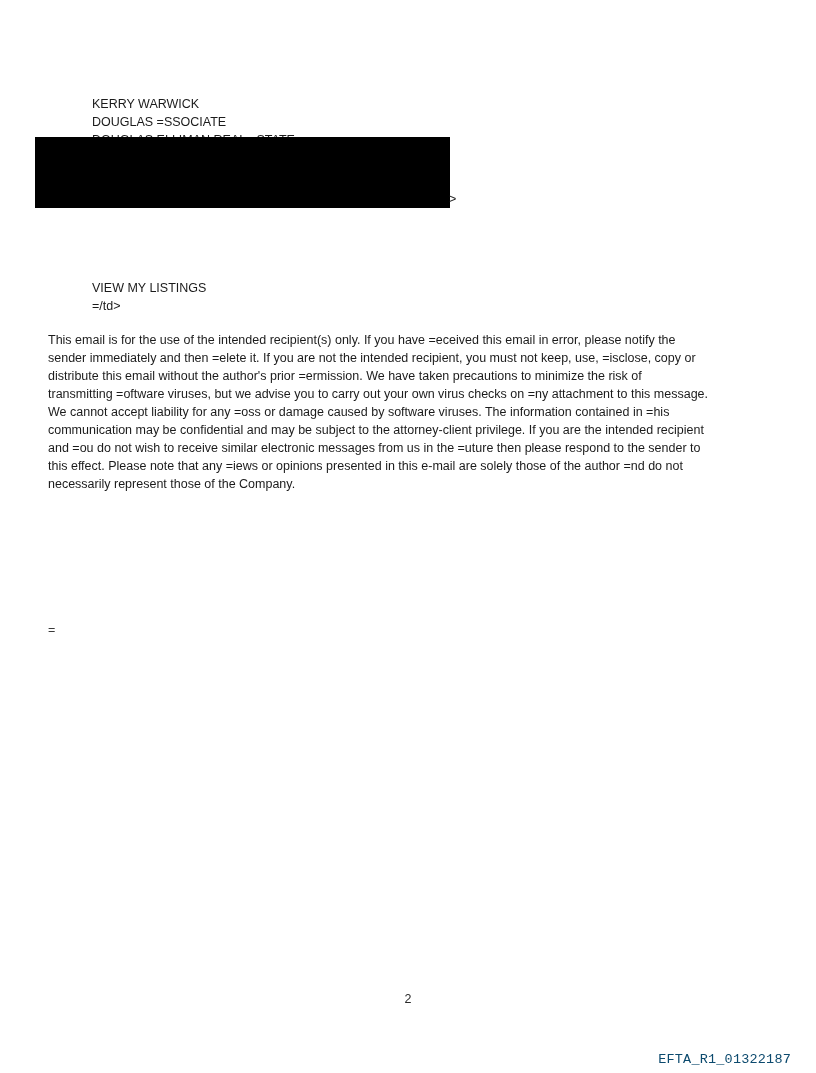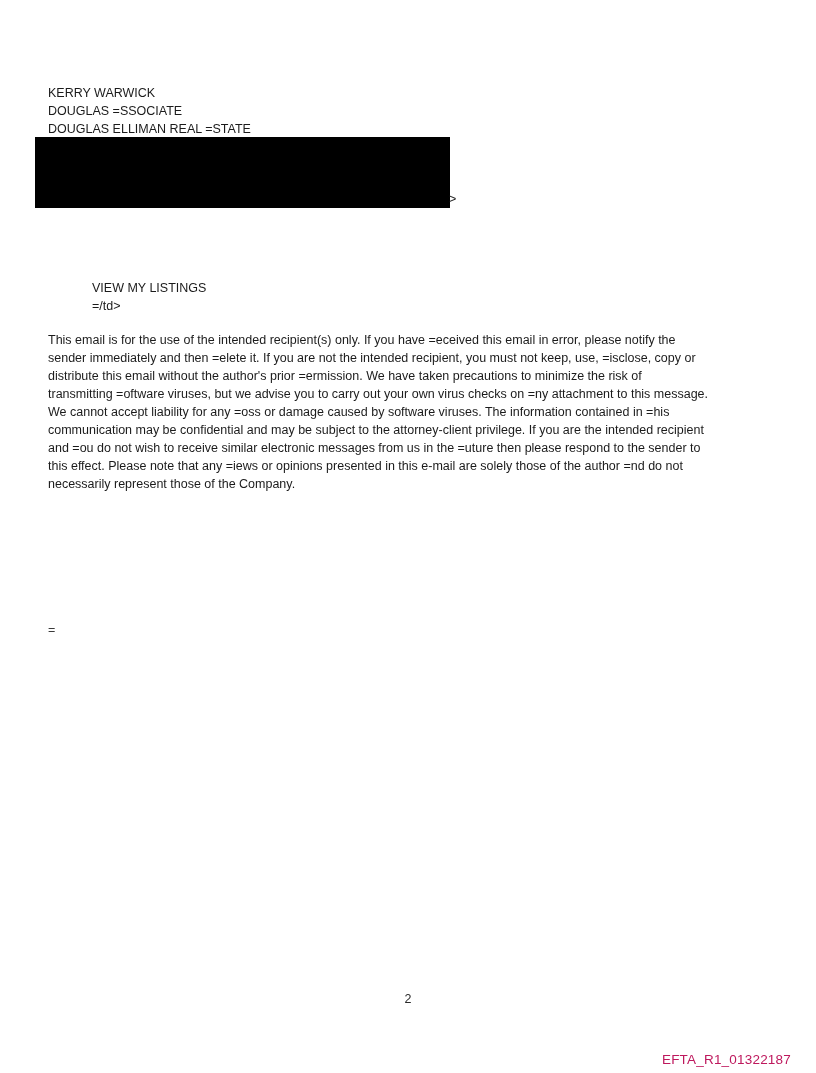--- a/index.html
+++ b/index.html
@@ -19,21 +19,21 @@
   .textline {
     white-space: pre-wrap;
     font-size: 12.5px;
     line-height: 18px;
     color: #1b1b1b;
   }
   .block {
     position: absolute;
     left: 48px;
   }
-  .sig-block    { top: 84px;  }
+  .sig-block    { top: 95px; margin-left: 44px;  }
   .contact-block{ top: 209px; }
   .listings-block{ top: 279px; margin-left: 44px; }
   .disclaimer   { top: 331px; width: 732px; }
   .stray-equals { top: 621px; color: #3a3a3a; }
   .redaction-box {
     position: absolute;
     left: 35px;
     top: 137px;
     width: 415px;
     height: 71px;
@@ -56,22 +56,23 @@
     font-size: 12.5px;
     line-height: 18px;
     color: #2a2a2a;
   }
   .bates-number {
     position: absolute;
     right: 25px;
     top: 1052px;
     font-size: 13.5px;
     line-height: 16px;
-    color: #be185d;
+    color: #0c4a6e;
     letter-spacing: 0.2px;
+    font-family: Liberation Mono, monospace;
   }
 </style>
 </head>
 <body>
 
 <div class="page">
 
   <div class="block sig-block">
     <div class="textline">KERRY WARWICK</div>
     <div class="textline">DOUGLAS =SSOCIATE</div>

